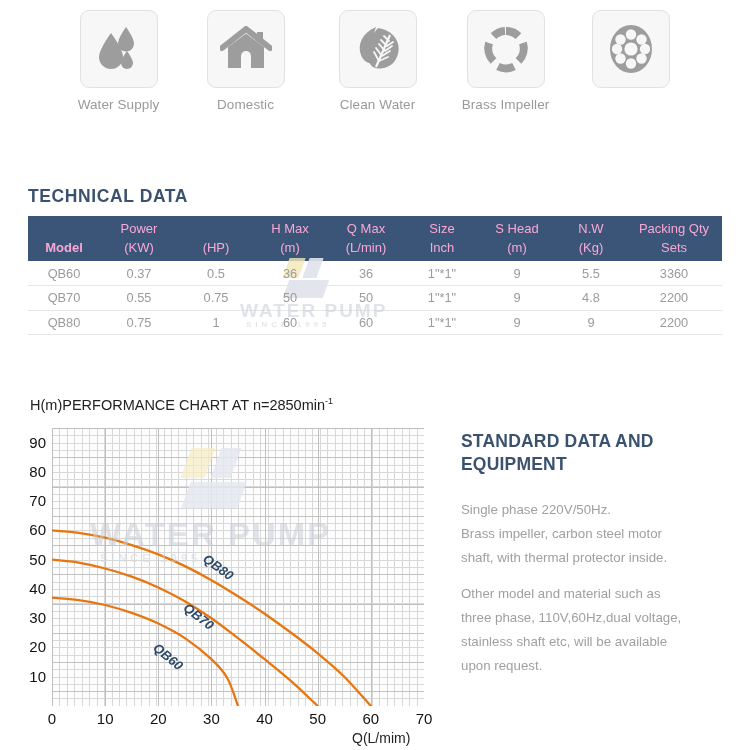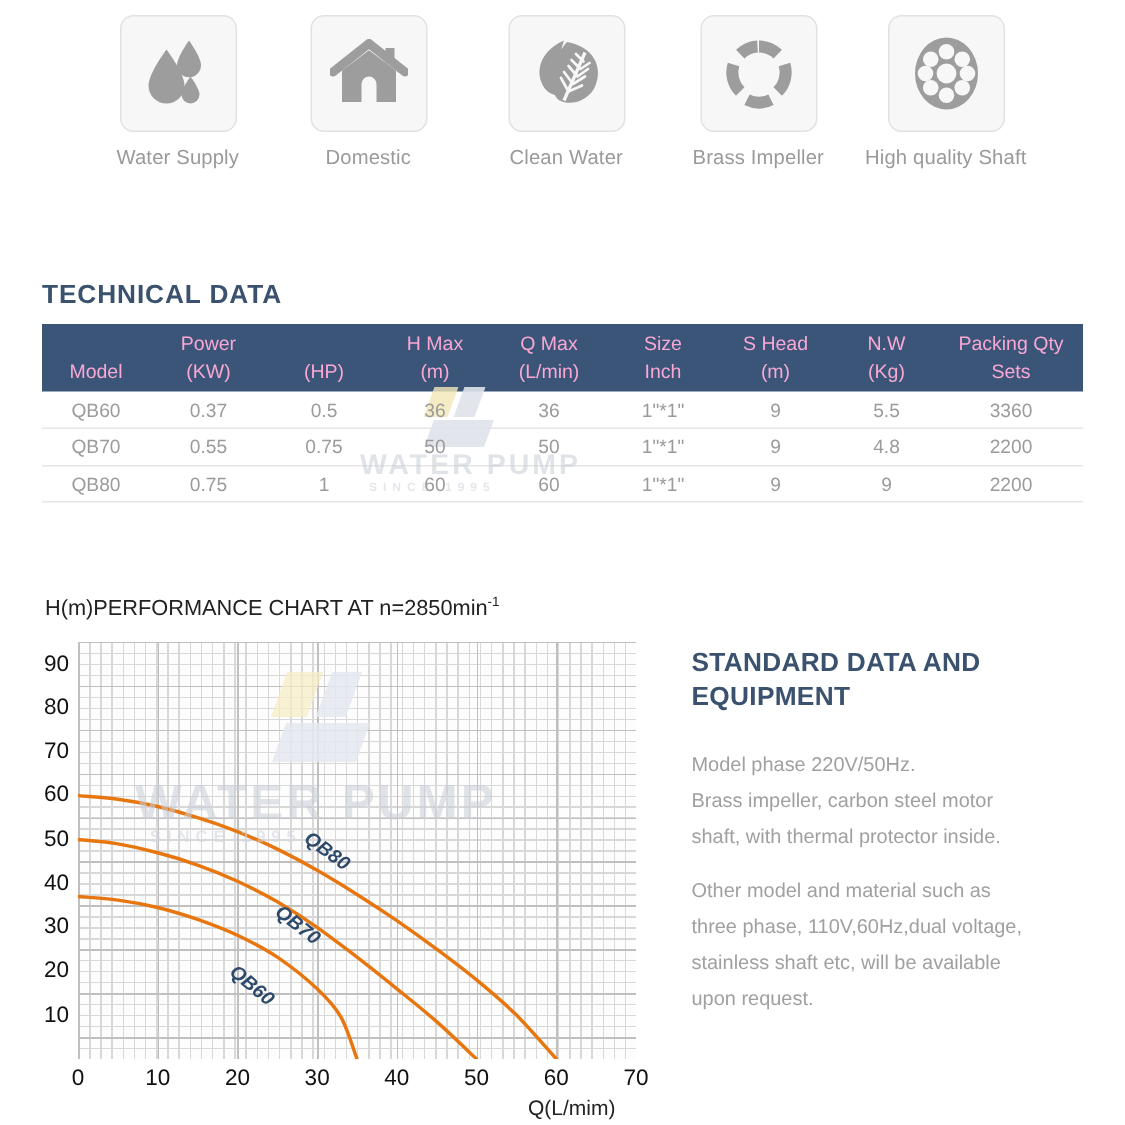--- a/index.html
+++ b/index.html
@@ -185,40 +185,39 @@
           <circle cx="26" cy="12.5" r="5.2" fill="#f7f7f7"></circle>
           <circle cx="36.5" cy="17.5" r="5.2" fill="#f7f7f7"></circle>
           <circle cx="40" cy="27" r="5.2" fill="#f7f7f7"></circle>
           <circle cx="36.5" cy="36.5" r="5.2" fill="#f7f7f7"></circle>
           <circle cx="26" cy="41.5" r="5.2" fill="#f7f7f7"></circle>
           <circle cx="15.5" cy="36.5" r="5.2" fill="#f7f7f7"></circle>
           <circle cx="12" cy="27" r="5.2" fill="#f7f7f7"></circle>
           <circle cx="15.5" cy="17.5" r="5.2" fill="#f7f7f7"></circle>
         </svg>
       </div>
-      <div class="feature-label">High quality Shaft</div>
     </div>
   </div>
 
   <div id="tech-title">TECHNICAL DATA</div>
 
   <div class="wm" style="left:300px;top:272px;">
     <div class="wm-logo" style="left:-22px;top:-14px;width:120px;height:46px;">
       <div class="wm-bar" style="left:8px;top:0;width:16px;height:20px;background:#f3e7b8;opacity:.8;"></div>
       <div class="wm-bar" style="left:28px;top:0;width:14px;height:20px;background:#dfe3ea;opacity:.9;"></div>
       <div class="wm-bar" style="left:8px;top:22px;width:40px;height:18px;background:#dfe3ea;opacity:.9;"></div>
     </div>
     <div class="wm-text" style="position:absolute;left:-60px;top:28px;font-size:19px;">WATER PUMP</div>
     <div class="wm-sub" style="position:absolute;left:-54px;top:48px;font-size:8px;">SINCE 1995</div>
   </div>
 
   <table id="tech-table">
     <thead>
       <tr>
-        <td style="width:72px;">
+        <td style="width:72px;font-weight:bold;">
           <div class="hdr2">
               <span style="visibility:hidden;">&nbsp;</span>
               <span>Model</span>
             </div>
         </td>
         <td style="width:78px;">
           <div class="hdr2">
               <span>Power</span>
               <span>(KW)</span>
             </div>
@@ -352,21 +351,21 @@
       <div class="x-tick" style="left: 159.429px;">30</div>
       <div class="x-tick" style="left: 212.571px;">40</div>
       <div class="x-tick" style="left: 265.714px;">50</div>
       <div class="x-tick" style="left: 318.857px;">60</div>
       <div class="x-tick" style="left: 372px;">70</div>
     </div>
   <div id="x-axis-label">Q(L/mim)</div>
 
   <div id="std-title">STANDARD DATA AND EQUIPMENT</div>
   <div id="std-body">
-    <p>Model phase 220V/50Hz.</p>
+    <p>Single phase 220V/50Hz.</p>
     <p>Brass impeller, carbon steel motor</p>
     <p>shaft, with thermal protector inside.</p>
     <p class="gap">Other model and material such as</p>
     <p>three phase, 110V,60Hz,dual voltage,</p>
     <p>stainless shaft etc, will be available</p>
     <p>upon request.</p>
   </div>
 
 </div>
 

